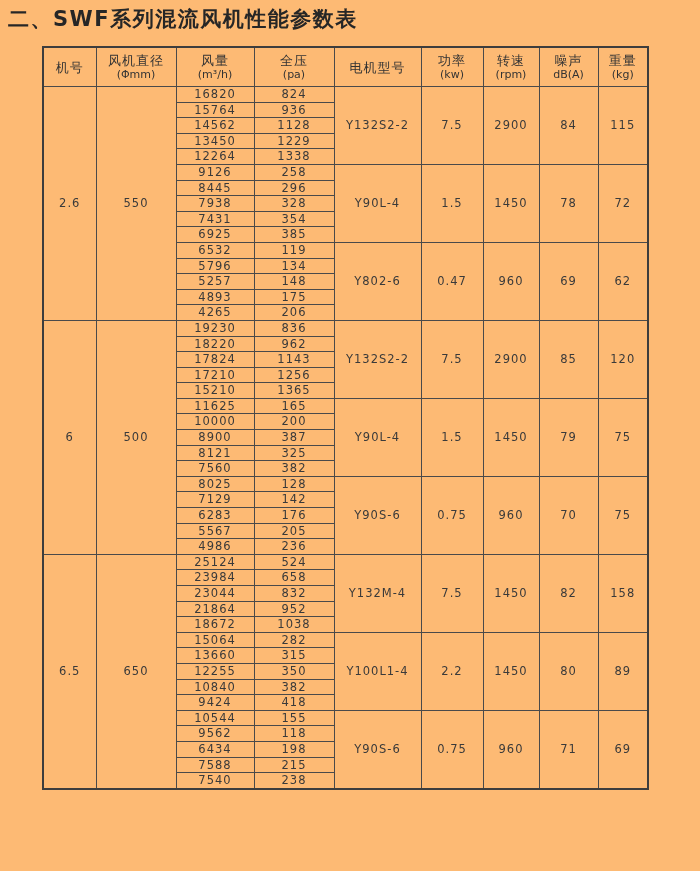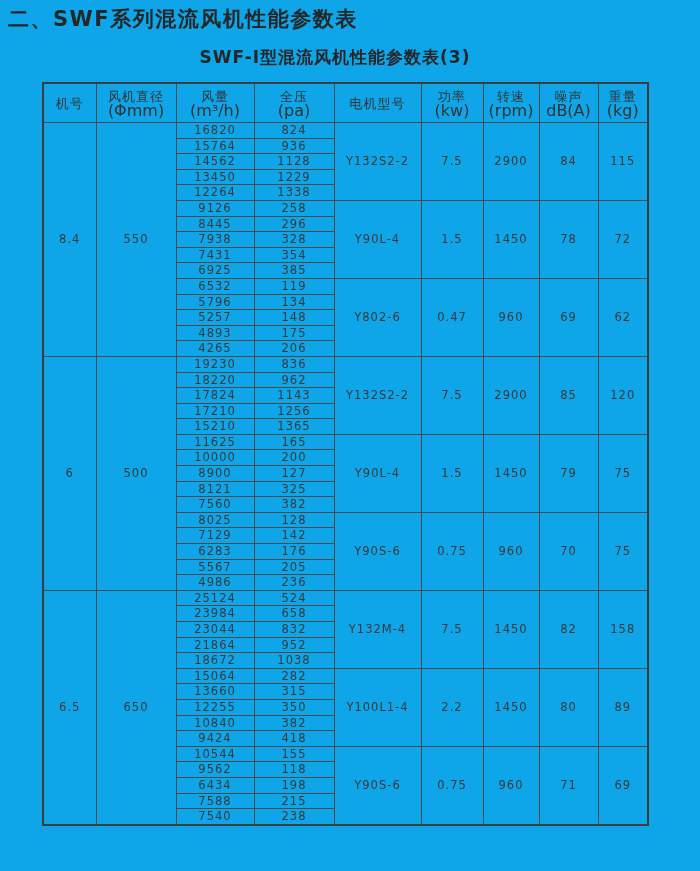--- a/index.html
+++ b/index.html
@@ -10,21 +10,21 @@
     height: 871px;
     font-family: "DejaVu Sans", "Liberation Sans", sans-serif;
     color: #2e2e2e;
     -webkit-font-smoothing: antialiased;
   }
   .page {
     position: relative;
     width: 700px;
     height: 871px;
     overflow: hidden;
-    background: #0ea5e9;
+    background: #fdba74;
   }
   .page-title {
     font-size: 21px;
     font-weight: bold;
     letter-spacing: 1.5px;
     margin: 5px 0 0 8px;
     color: #262626;
   }
   .table-title {
     font-size: 17px;
@@ -50,40 +50,39 @@
     padding: 0;
     overflow: hidden;
     white-space: nowrap;
   }
   table.spec th {
     height: 38px;
     font-weight: normal;
     color: #333333;
   }
   .h-label { font-size: 13px; line-height: 15px; letter-spacing: 1px; }
-  .h-unit  { font-size: 16px; line-height: 13px; letter-spacing: 0px; }
+  .h-unit  { font-size: 11px; line-height: 13px; letter-spacing: 0px; }
   table.spec td {
     height: 14.6px;
     font-size: 11.5px;
     letter-spacing: 1px;
     color: #3a3a3a;
     line-height: 14.6px;
   }
   td.model-cell, td.diam-cell, td.motor-cell,
   td.power-cell, td.speed-cell, td.noise-cell, td.weight-cell {
     font-size: 12px;
   }
 </style>
 </head>
 <body>
 
 <div class="page">
   <div class="page-title">二、SWF系列混流风机性能参数表</div>
 
-  <div class="table-title">SWF-I型混流风机性能参数表(3)</div>
 
   <table class="spec">
     <colgroup>
         <col style="width: 53px;">
         <col style="width: 80px;">
         <col style="width: 78px;">
         <col style="width: 80px;">
         <col style="width: 87px;">
         <col style="width: 62px;">
         <col style="width: 56px;">
@@ -123,21 +122,21 @@
             <div class="h-unit">dB(A)</div>
           </th>
           <th>
             <div class="h-label">重量</div>
             <div class="h-unit">(kg)</div>
           </th>
         </tr>
       </thead>
     <tbody>
         <tr>
-          <td class="model-cell" rowspan="15">8.4</td>
+          <td class="model-cell" rowspan="15">2.6</td>
           <td class="diam-cell" rowspan="15">550</td>
           <td>16820</td>
           <td>824</td>
           <td class="motor-cell" rowspan="5">Y132S2-2</td>
           <td class="power-cell" rowspan="5">7.5</td>
           <td class="speed-cell" rowspan="5">2900</td>
           <td class="noise-cell" rowspan="5">84</td>
           <td class="weight-cell" rowspan="5">115</td>
         </tr>
         <tr>
@@ -241,21 +240,21 @@
           <td class="speed-cell" rowspan="5">1450</td>
           <td class="noise-cell" rowspan="5">79</td>
           <td class="weight-cell" rowspan="5">75</td>
         </tr>
         <tr>
           <td>10000</td>
           <td>200</td>
         </tr>
         <tr>
           <td>8900</td>
-          <td>127</td>
+          <td>387</td>
         </tr>
         <tr>
           <td>8121</td>
           <td>325</td>
         </tr>
         <tr>
           <td>7560</td>
           <td>382</td>
         </tr>
         <tr>

